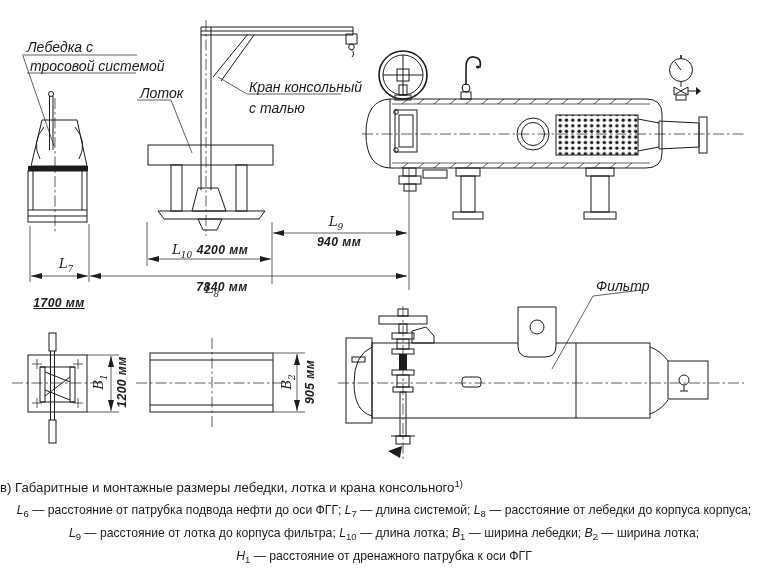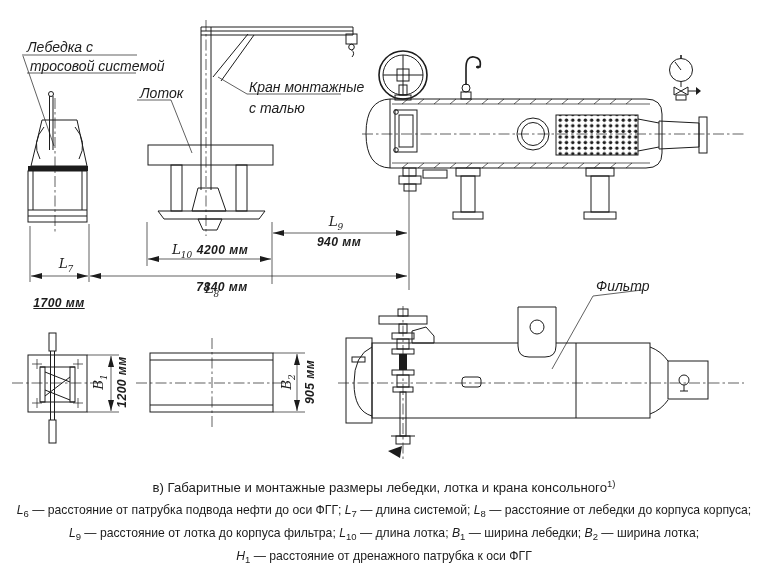--- a/index.html
+++ b/index.html
@@ -11,21 +11,21 @@
   .thick{stroke-width:1.6;}
   .f{fill:#1c1c1c;stroke:none;}
   .cl{stroke:#1c1c1c;stroke-width:0.7;fill:none;stroke-dasharray:11 3 2.5 3;}
   .wfill{fill:#ffffff;}
   .lbl{position:absolute;font-style:italic;font-size:14px;line-height:14px;white-space:nowrap;}
   .dim{position:absolute;white-space:nowrap;text-align:center;}
   .vdim{position:absolute;white-space:nowrap;transform:translate(-50%,-50%) rotate(-90deg);}
   .dimsym{font-family:"DejaVu Serif",serif;font-style:italic;font-size:13.5px;}
   .dimsym sub{font-size:9px;}
   .dimval{font-style:italic;font-weight:bold;font-size:12.2px;letter-spacing:.4px;}
-  .caption{position:absolute;top:478px;left:0;width:768px;text-align:center;font-size:13.2px;}
+  .caption{position:absolute;top:478px;left:0;width:768px;font-size:13.2px;}
   .caption sup{font-size:9.5px;}
   .legend{position:absolute;top:501px;left:0;width:768px;text-align:center;font-size:12.2px;line-height:18.4px;}
   .legend i{font-style:italic;}
   .legend sub{font-size:9.5px;}
 </style>
 </head>
 <body>
 
 <div class="stage">
 
@@ -245,21 +245,21 @@
       <rect class="s" x="668" y="361" width="40" height="38"></rect>
       <circle class="s" cx="684" cy="380" r="5"></circle>
       <line class="s" x1="684" y1="385" x2="684" y2="391"></line>
       <line class="s" x1="680" y1="391" x2="688" y2="391"></line>
     </g>
   </svg>
 
   <div class="lbl" style="left:27px;top:40px;">Лебедка с</div>
   <div class="lbl" style="left:30px;top:59px;">тросовой системой</div>
   <div class="lbl" style="left:140px;top:86px;">Лоток</div>
-  <div class="lbl" style="left:249px;top:80px;">Кран монтажные</div>
+  <div class="lbl" style="left:249px;top:80px;">Кран консольный</div>
   <div class="lbl" style="left:249px;top:101px;">с талью</div>
   <div class="lbl" style="left:596px;top:279px;">Фильтр</div>
 
   <div class="dim" style="left:44px;top:254px;width:28px;margin-left:8px;">
     <span class="dimsym"><span>L</span><sub>7</sub></span>
   </div>
   <div class="dim dimval" style="left:22px;top:296px;width:74px;text-decoration:underline;">1700 мм</div>
 
   <div class="dim" style="left:156px;top:240px;width:108px;">
     <span class="dimsym"><span>L</span><sub>10</sub></span>

